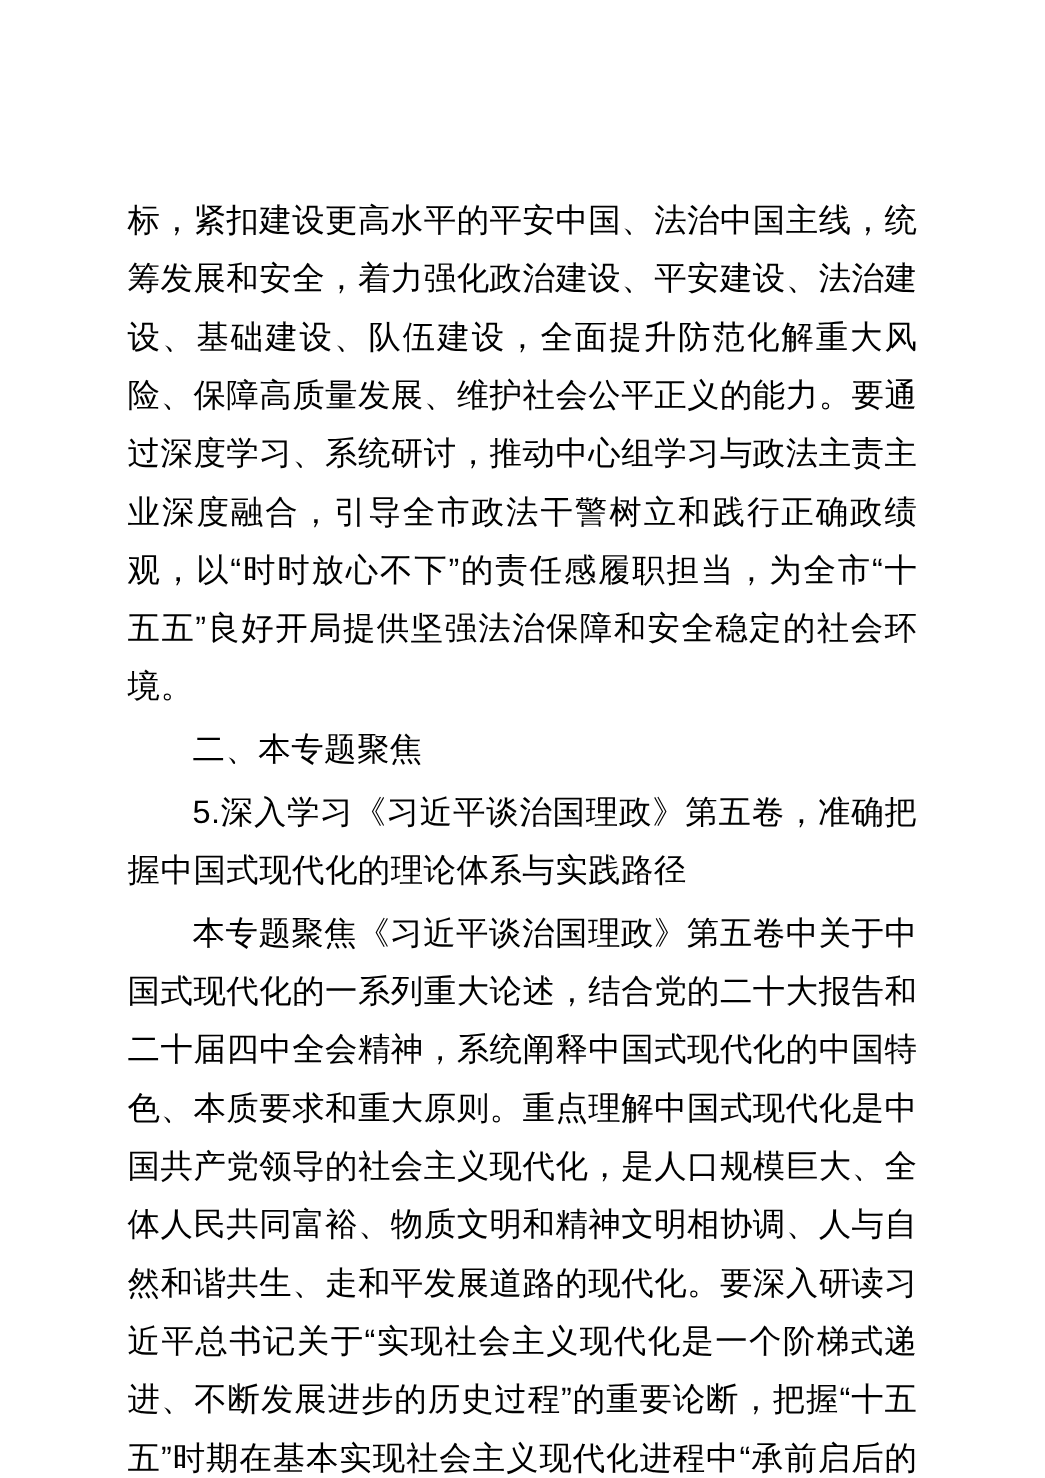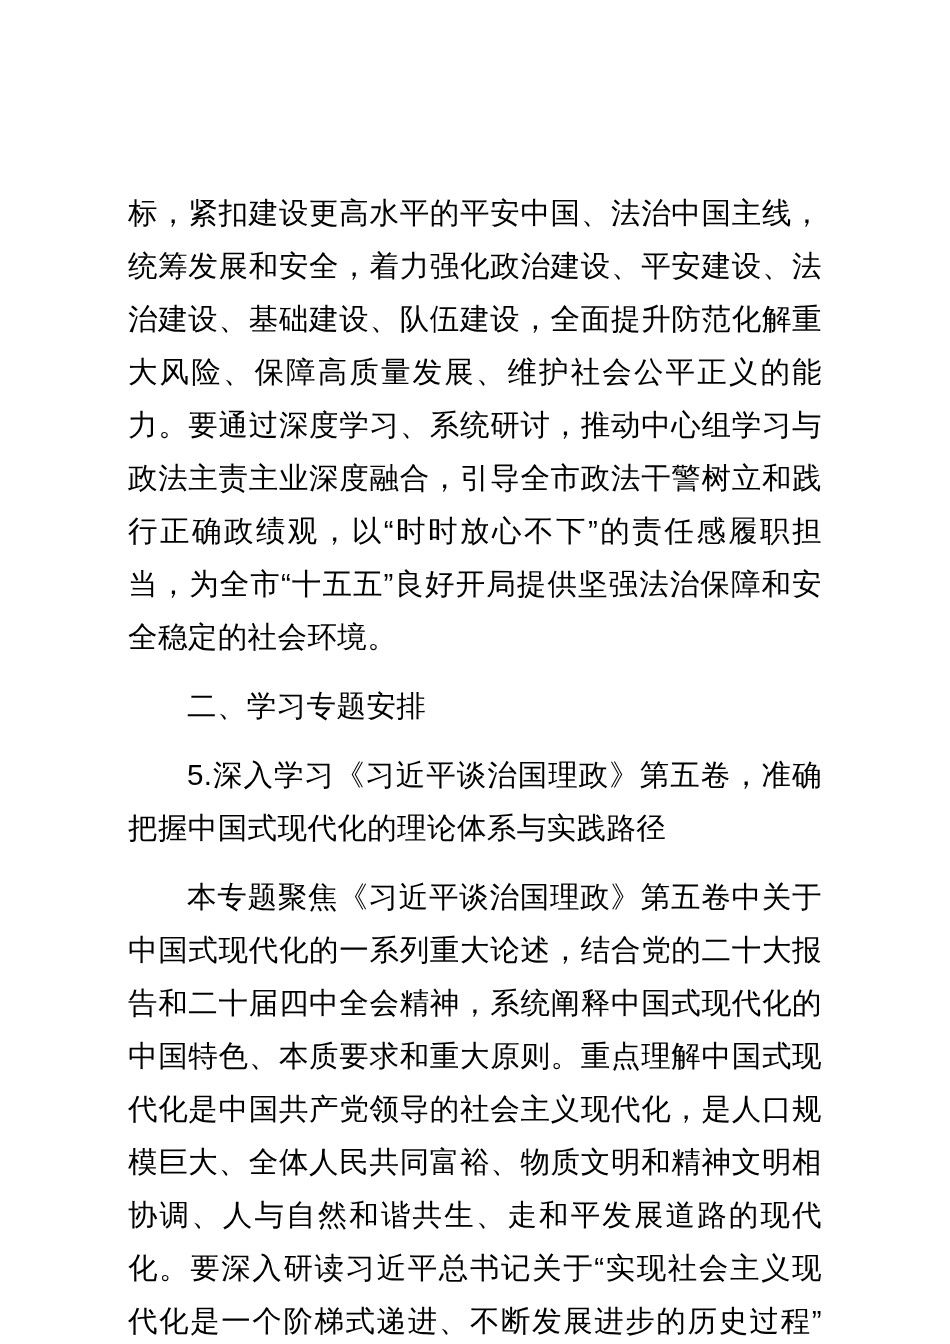--- a/index.html
+++ b/index.html
@@ -23,34 +23,34 @@
     background: #ffffff;
   }
   .doc-body {
     font-size: 29.5px;
     line-height: 53px;
     letter-spacing: 0.4px;
     text-align: justify;
     text-justify: inter-ideograph;
   }
   .para {
-    margin: 16px;
+    margin: 4px;
     text-indent: 0;
     white-space: normal;
   }
   .para.indent {
     text-indent: 2em;
   }
   .para + .para {
     margin-top: 0;
   }
 </style>
 </head>
 <body>
 
 <div class="page">
   <div class="doc-body">
     <p class="para">标，紧扣建设更高水平的平安中国、法治中国主线，统筹发展和安全，着力强化政治建设、平安建设、法治建设、基础建设、队伍建设，全面提升防范化解重大风险、保障高质量发展、维护社会公平正义的能力。要通过深度学习、系统研讨，推动中心组学习与政法主责主业深度融合，引导全市政法干警树立和践行正确政绩观，以“时时放心不下”的责任感履职担当，为全市“十五五”良好开局提供坚强法治保障和安全稳定的社会环境。</p>
-    <p class="para indent">二、学习专题安排</p>
+    <p class="para indent">二、本专题聚焦</p>
     <p class="para indent">5.深入学习《习近平谈治国理政》第五卷，准确把握中国式现代化的理论体系与实践路径</p>
     <p class="para indent">本专题聚焦《习近平谈治国理政》第五卷中关于中国式现代化的一系列重大论述，结合党的二十大报告和二十届四中全会精神，系统阐释中国式现代化的中国特色、本质要求和重大原则。重点理解中国式现代化是中国共产党领导的社会主义现代化，是人口规模巨大、全体人民共同富裕、物质文明和精神文明相协调、人与自然和谐共生、走和平发展道路的现代化。要深入研读习近平总书记关于“实现社会主义现代化是一个阶梯式递进、不断发展进步的历史过程”的重要论断，把握“十五五”时期在基本实现社会主义现代化进程中“承前启后的重</p>
   </div>
 </div>
 
 </body></html>

